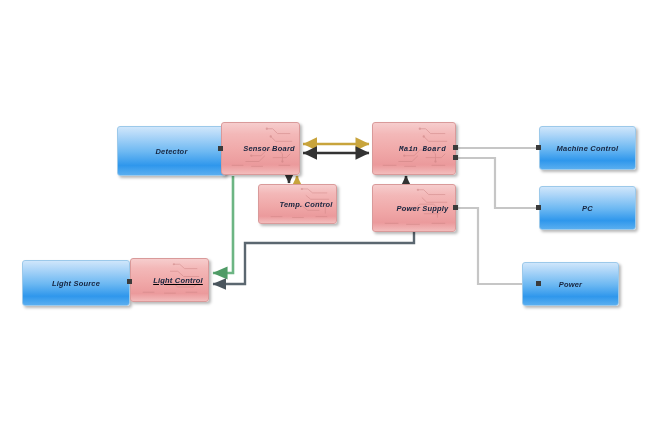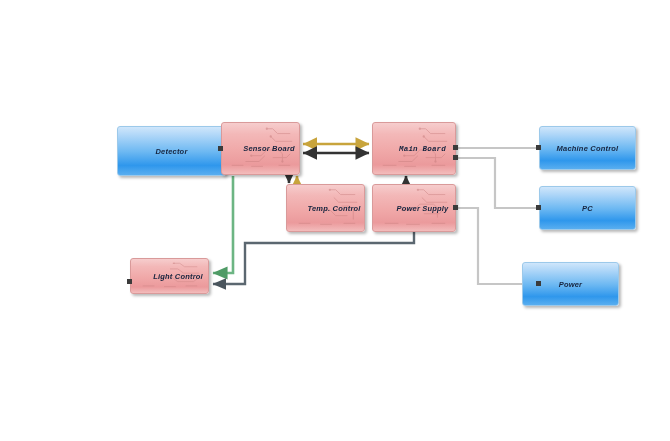--- a/index.html
+++ b/index.html
@@ -177,21 +177,21 @@
       <g fill="#c97f7f">
         <circle cx="48" cy="6" r="1.2"></circle>
           <circle cx="52" cy="14" r="1.2"></circle>
         <circle cx="32" cy="34" r="1.2"></circle>
           <circle cx="64" cy="40" r="1.2"></circle>
       </g>
     </svg>
     <span class="label">Main Board</span>
   </div>
 
-  <div class="node pink" style="left:286px; top:184px; width:79px; height:48px;">
+  <div class="node pink" style="left:258px; top:184px; width:79px; height:40px;">
     <svg class="pcb" viewBox="0 0 79 48" preserveAspectRatio="none">
       <g fill="none" stroke="#c97f7f" stroke-width="0.9">
         <path d="M44,5 L50,5 L55,10 L70,10"></path>
         <path d="M48,13 L53,18 L72,18"></path>
         <path d="M34,26 L44,26 L50,32 L62,32"></path>
         <path d="M56,22 L64,22 L68,26 L68,36"></path>
         <path d="M12,40 L24,40"></path>
         <path d="M34,41 L46,41"></path>
         <path d="M58,40 L70,40"></path>
       </g>
@@ -227,22 +227,25 @@
   </div>
 
   <div class="node blue" style="left:539px; top:126px; width:97px; height:44px;">
     <span class="label">Machine Control</span>
   </div>
 
   <div class="node blue" style="left:522px; top:262px; width:97px; height:44px;">
     <span class="label">Power</span>
   </div>
 
-
-  <div class="node pink" style="left:130px; top:258px; width:79px; height:36px;">
+  <div class="node blue" style="left:22px; top:260px; width:108px; height:46px;">
+    <span class="label">Light Source</span>
+  </div>
+
+  <div class="node pink" style="left:130px; top:258px; width:79px; height:44px;text-decoration:underline;">
     <svg class="pcb" viewBox="0 0 79 48" preserveAspectRatio="none">
       <g fill="none" stroke="#c97f7f" stroke-width="0.9">
         <path d="M44,6 L50,6 L55,11 L68,11"></path>
         <path d="M40,14 L48,14 L54,20 L70,20"></path>
         <path d="M30,26 L42,26 L48,32 L64,32 L68,28"></path>
         <path d="M52,24 L62,24"></path>
         <path d="M12,38 L24,38"></path>
         <path d="M34,39 L46,39"></path>
         <path d="M56,38 L68,38"></path>
       </g>

